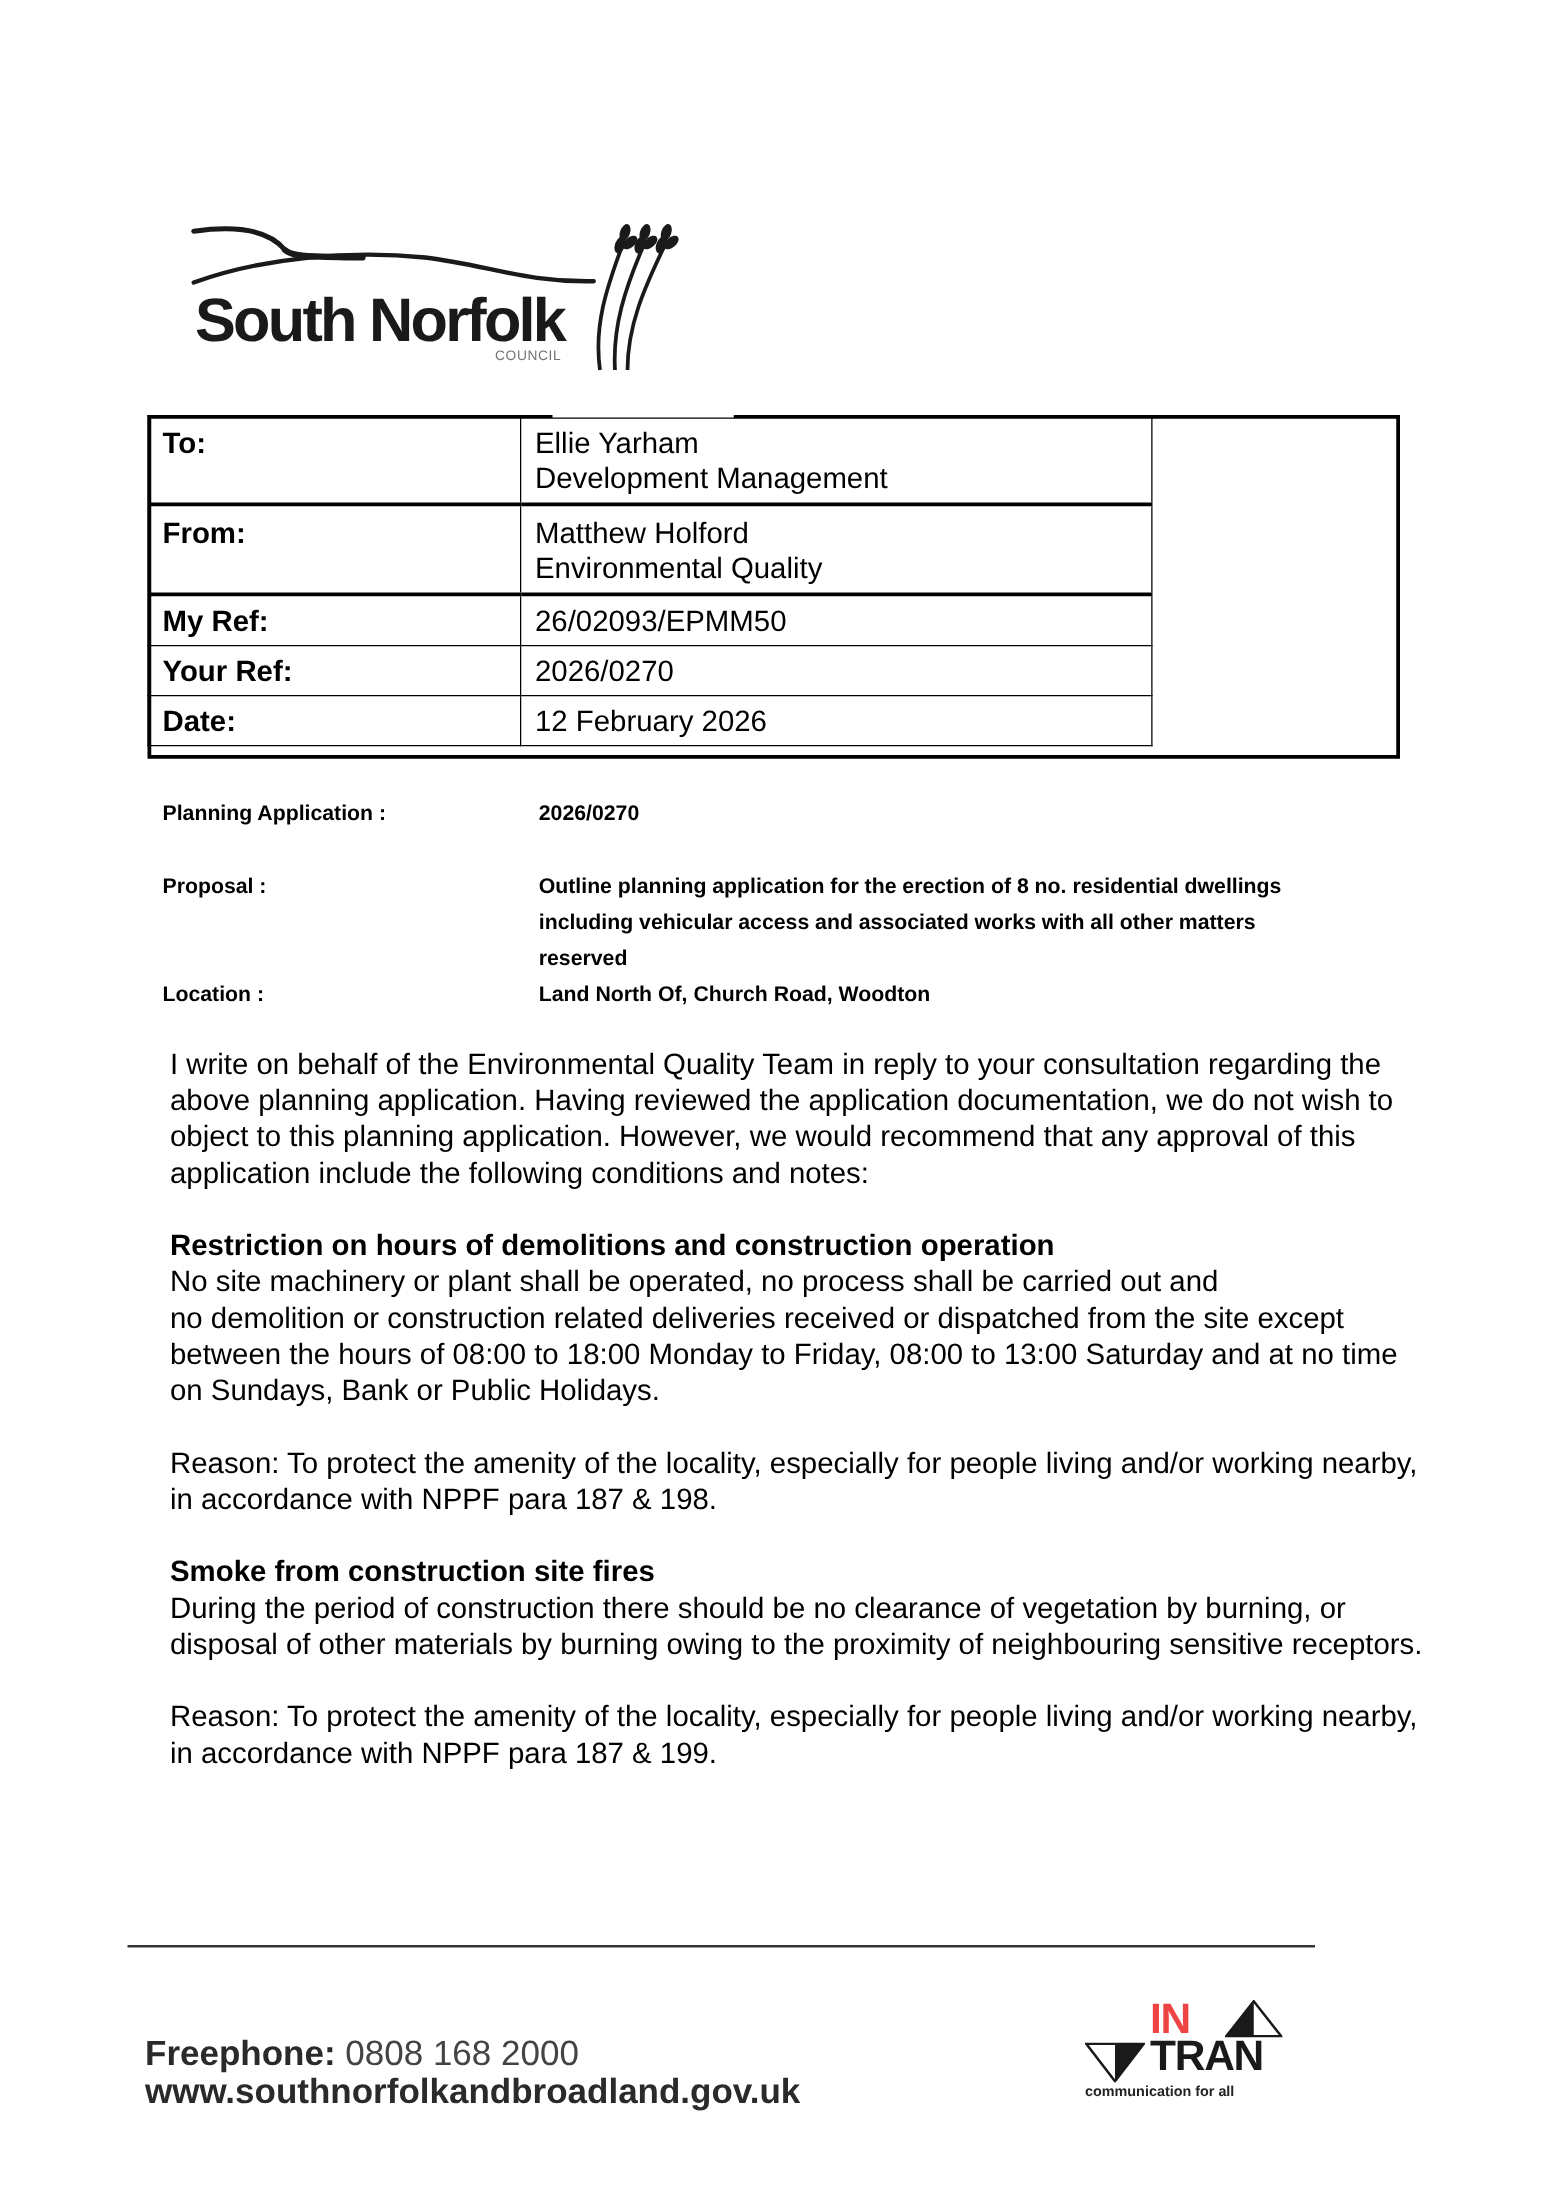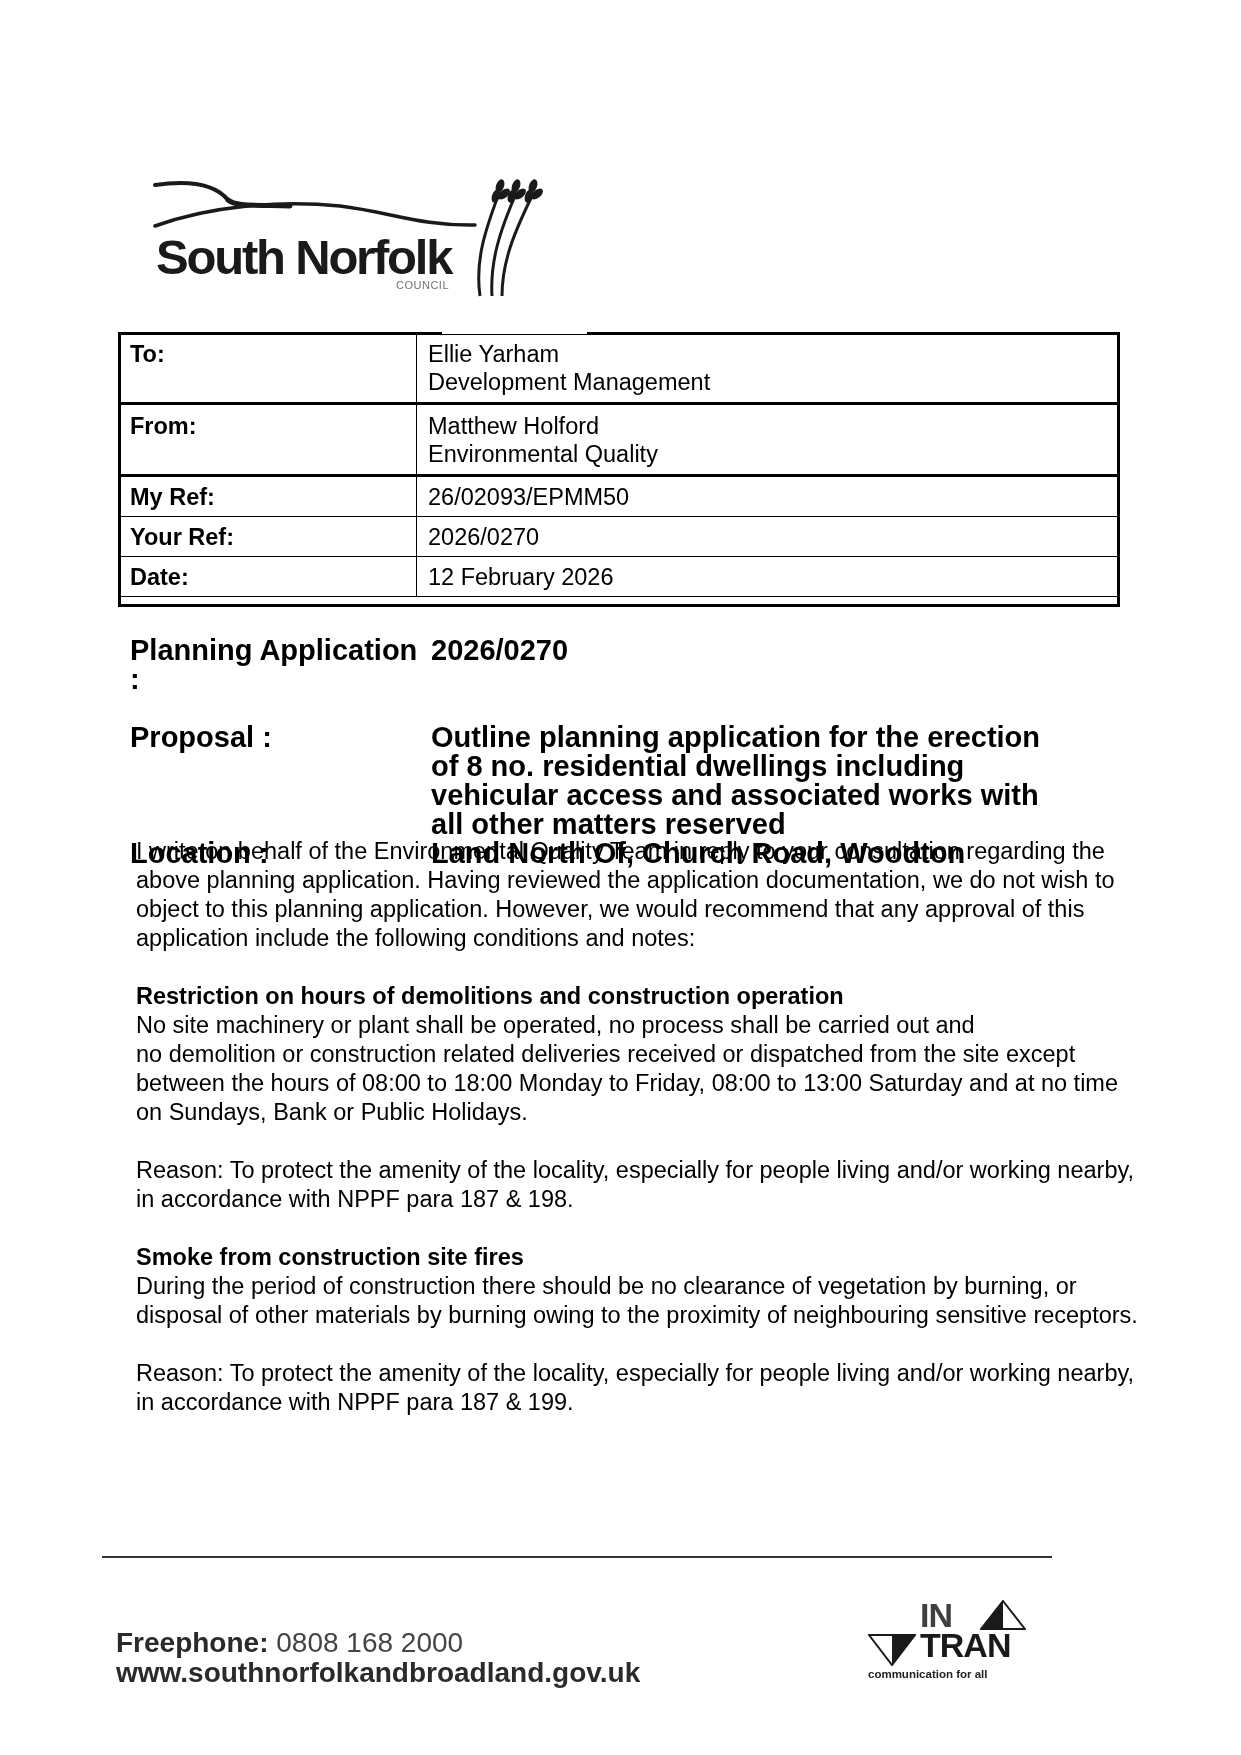--- a/index.html
+++ b/index.html
@@ -41,21 +41,21 @@
       font-size: 11px;
       letter-spacing: 0.5px;
       color: #737373;
     }
 
     
     .memo-table {
       position: absolute;
       left: 118px;
       top: 332px;
-      width: 1002px;
+      width: 804px;
       border-collapse: collapse;
       font-size: 23.5px;
     }
     .memo-table td {
       border: 1.5px solid #000;
       vertical-align: top;
       padding: 7px 11px 6px 11px;
       line-height: 28px;
     }
     .memo-table td.label {
@@ -84,21 +84,21 @@
       background: #fff;
     }
 
     
     .app-summary {
       position: absolute;
       left: 130px;
       top: 636px;
       width: 960px;
       font-weight: bold;
-      font-size: 29px;
+      font-size: 17px;
       line-height: 29px;
     }
     .app-row { display: flex; }
     .app-row .k { width: 301px; flex: none; }
     .app-row .v { flex: 1; }
     .app-row.spaced { margin-top: 29px; }
 
     
     .body-text {
       position: absolute;
@@ -139,21 +139,21 @@
       width: 170px;
       height: 90px;
     }
     .intran-in {
       position: absolute;
       left: 52px;
       top: 0px;
       font-weight: bold;
       font-size: 34px;
       letter-spacing: -1px;
-      color: #404040;
+      color: #ef4444;
     }
     .intran-tran {
       position: absolute;
       left: 52px;
       top: 30px;
       font-weight: bold;
       font-size: 34px;
       letter-spacing: -1px;
       color: #1a1a1a;
     }

